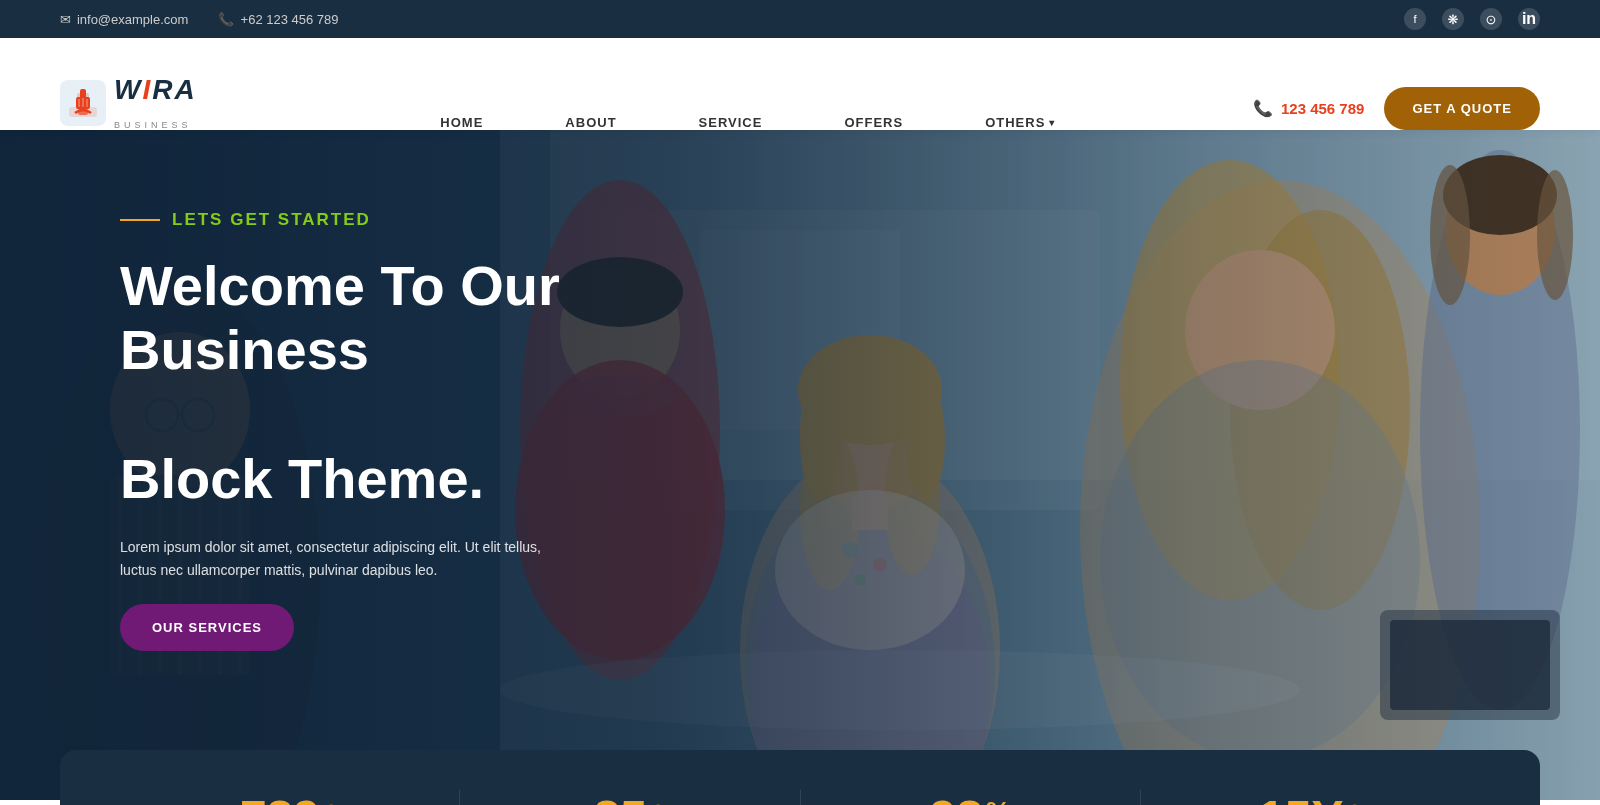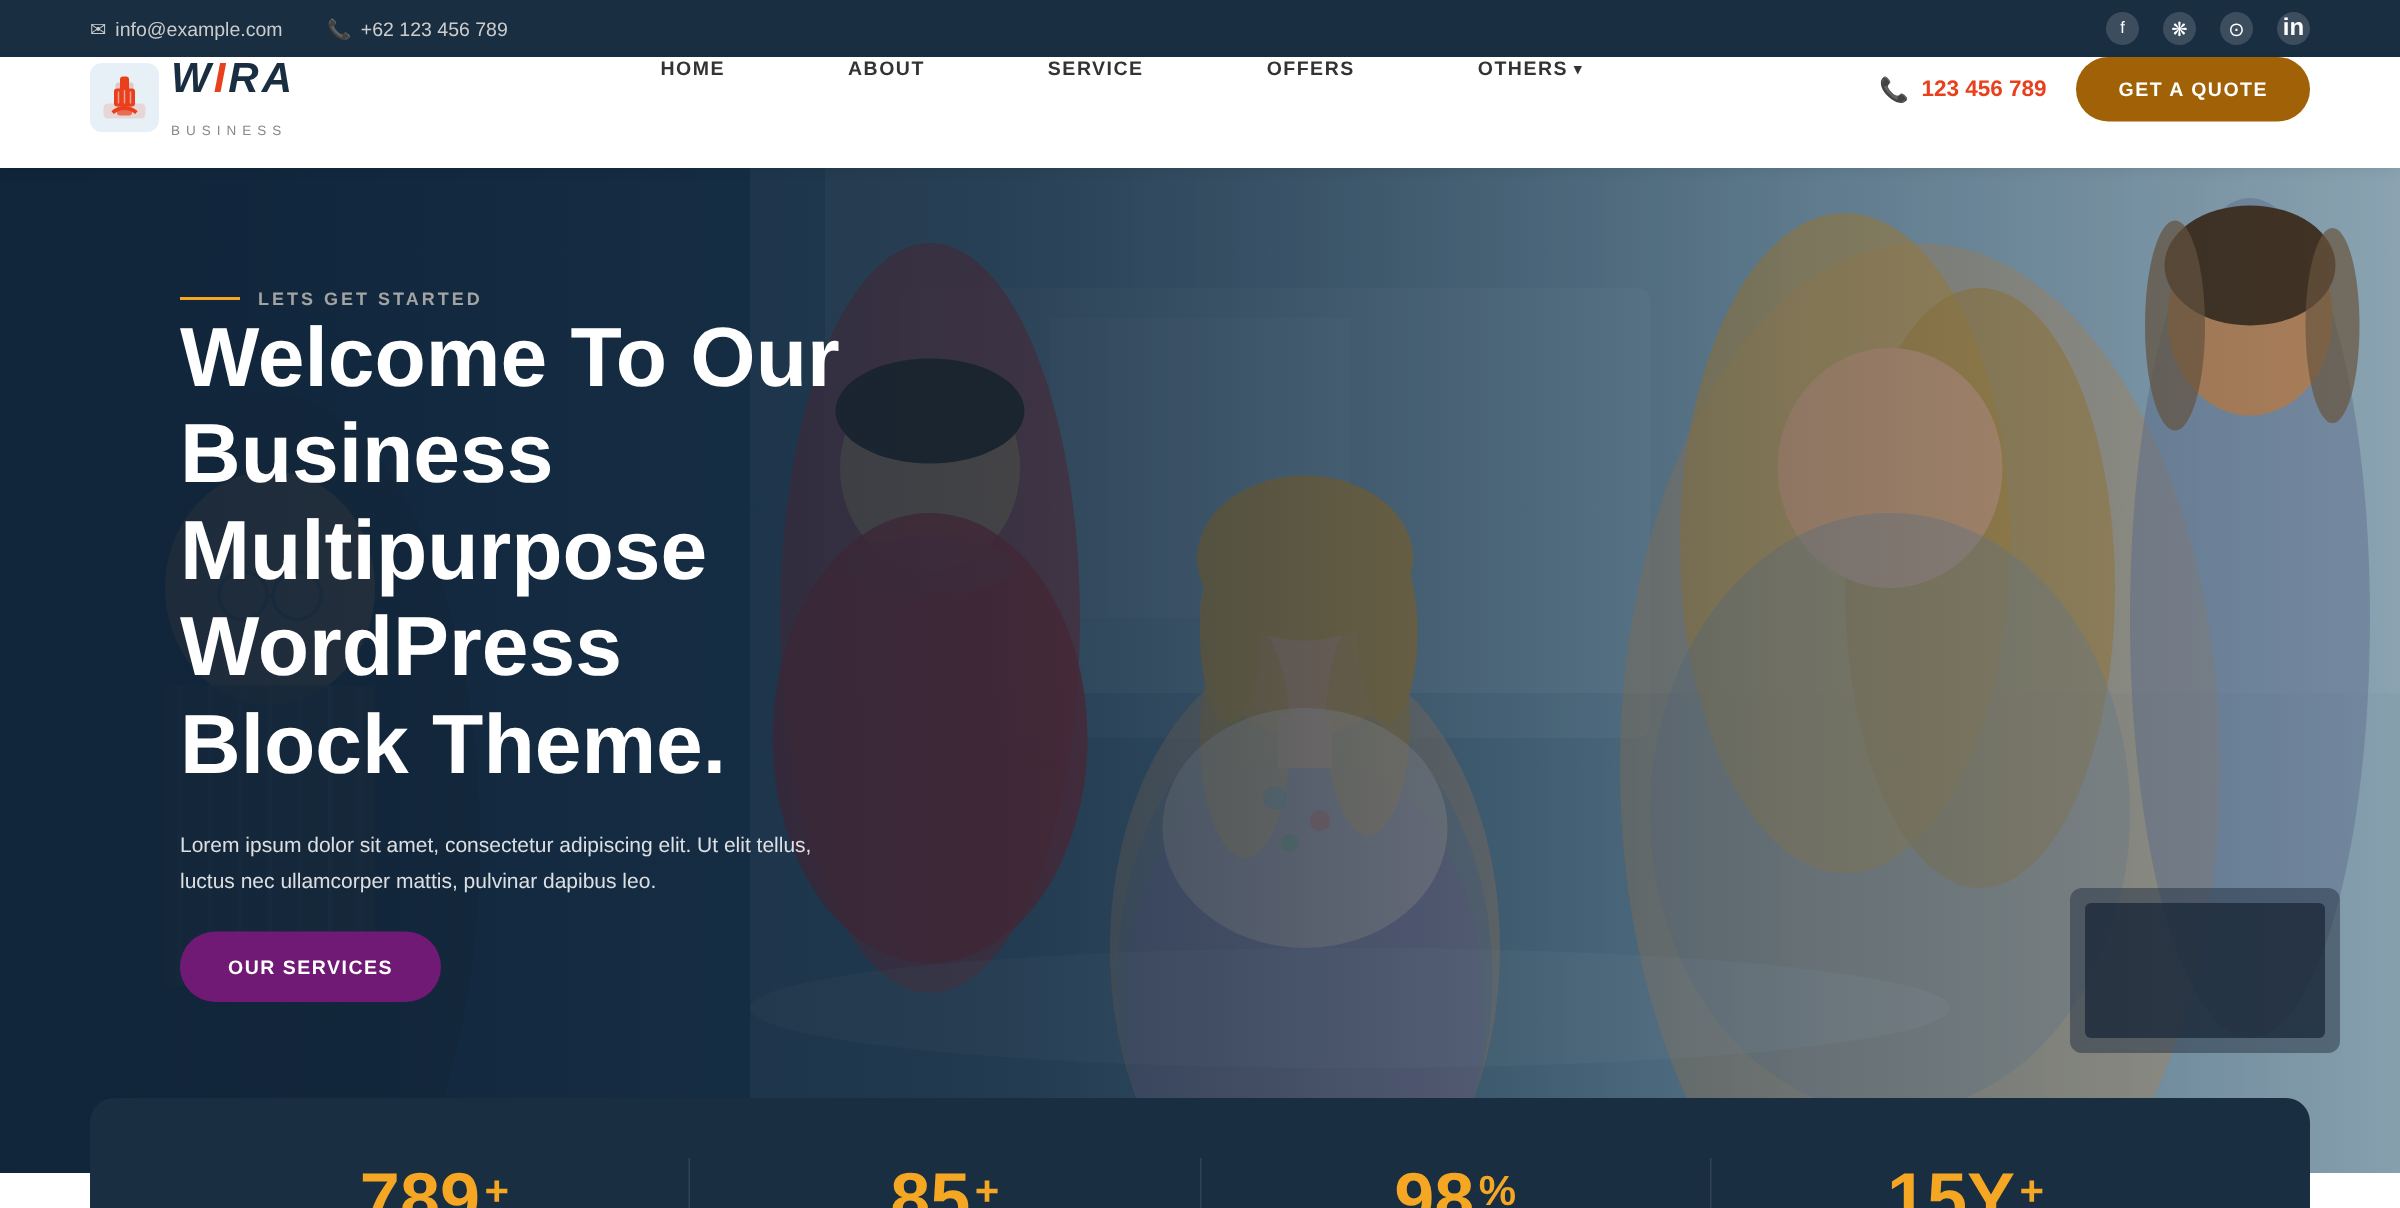--- a/index.html
+++ b/index.html
@@ -21,24 +21,24 @@
     .social-icon {
       width: 22px; height: 22px; border-radius: 50%; background: rgba(255,255,255,0.15);
       display: flex; align-items: center; justify-content: center;
       font-size: 11px; color: #fff; cursor: pointer;
     }
 
     
     .navbar {
       background: #fff;
       display: flex;
-      align-items: flex-start;
+      align-items: flex-end;
       justify-content: space-between;
       padding: 0 60px;
-      height: 74px;
+      height: 92px;
       box-shadow: 0 2px 8px rgba(0,0,0,0.06);
       position: relative;
       z-index: 10;
     }
     .logo { display: flex; align-items: center; gap: 8px; }
     .logo-icon {
       width: 46px; height: 46px; background: #e8f0f7; border-radius: 8px;
       display: flex; align-items: center; justify-content: center;
       font-size: 22px;
     }
@@ -83,22 +83,22 @@
       z-index: 1;
     }
     .hero-content {
       position: relative;
       z-index: 3;
       padding: 80px 120px;
       max-width: 700px;
     }
     .hero-subtitle {
       display: flex; align-items: center; gap: 12px;
-      font-size: 12px; font-weight: 700; letter-spacing: 2px;
-      color: #a3a3a3; text-transform: uppercase; 
+      font-size: 17px; font-weight: 700; letter-spacing: 2px;
+      color: #84cc16; text-transform: uppercase; margin-bottom: 24px;
     }
     .hero-subtitle::before {
       content: '';
       display: inline-block;
       width: 40px; height: 2px;
       background: #f5a623;
     }
     .hero-title {
       font-size: 56px; font-weight: 900; color: #fff; line-height: 1.15;
       margin-bottom: 24px;
@@ -302,21 +302,21 @@
       <rect width="1600" height="670" fill="url(#overlayGrad)"></rect>
     </svg>
   </div>
 
   <div class="hero-content">
     <div class="hero-subtitle">
       <span>LETS GET STARTED</span>
     </div>
     <h1 class="hero-title">
       <span>Welcome To Our Business</span><br>
-      <span>Multipurpose WordPress</span><br>
+      <br>
       <span>Block Theme.</span>
     </h1>
     <p class="hero-desc">Lorem ipsum dolor sit amet, consectetur adipiscing elit. Ut elit tellus, luctus nec ullamcorper mattis, pulvinar dapibus leo.</p>
     <button class="btn-services">OUR SERVICES</button>
   </div>
 </section>
 
 <div class="stats-bar">
   <div class="stat-item">
     <div class="stat-number">

